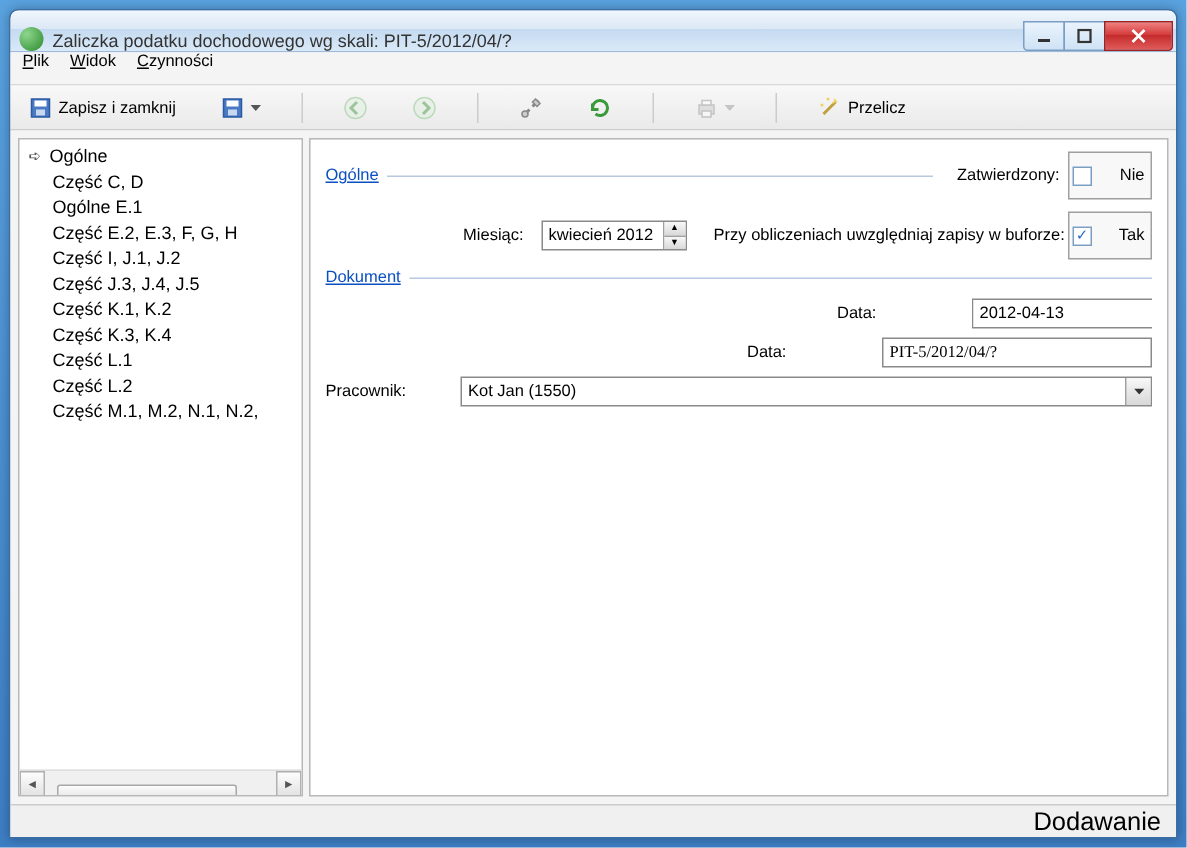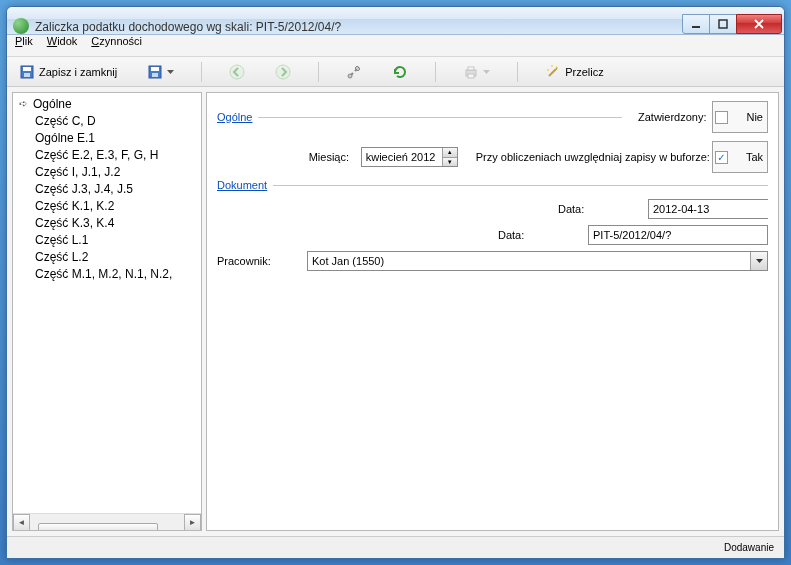--- a/index.html
+++ b/index.html
@@ -193,21 +193,21 @@
   height: 32px;
   padding: 0 4px 0 2px;
   gap: 16px;
   background: #f8f8f8;
 }
 .textinput {
   border: 1px solid #8a8a8a;
   height: 20px;
   padding: 0 4px;
   font-size: 11px;
-  font-family: Liberation Sans, sans-serif;
+  font-family: Liberation Serif, serif;
   background: #fff;
 }
 .combo {
   display: inline-flex;
   border: 1px solid #8a8a8a;
   height: 20px;
   background: #fff;
   align-items: stretch;
 }
 .combo input { border:none; outline:none; padding: 0 4px; font-size:11px; font-family:inherit; flex:1; }
@@ -216,21 +216,21 @@
   background: linear-gradient(to bottom,#f8f8f8,#d8d8d8);
   border-left: 1px solid #a0a0a0;
   display:flex;align-items:center;justify-content:center;
 }
 .statusbar {
   height: 22px;
   background: #f0f0f0;
   border-top: 1px solid #ccc;
   display: flex; align-items: center; justify-content: flex-end;
   padding: 0 10px;
-  font-size: 10px;
+  font-size: 17px;
 }
 </style>
 </head>
 <body>
 
 <div class="window">
 
   <div class="titlebar">
     <div class="titlebar-icon"></div>
     <div class="titlebar-text">Zaliczka podatku dochodowego wg skali: PIT-5/2012/04/?</div>

